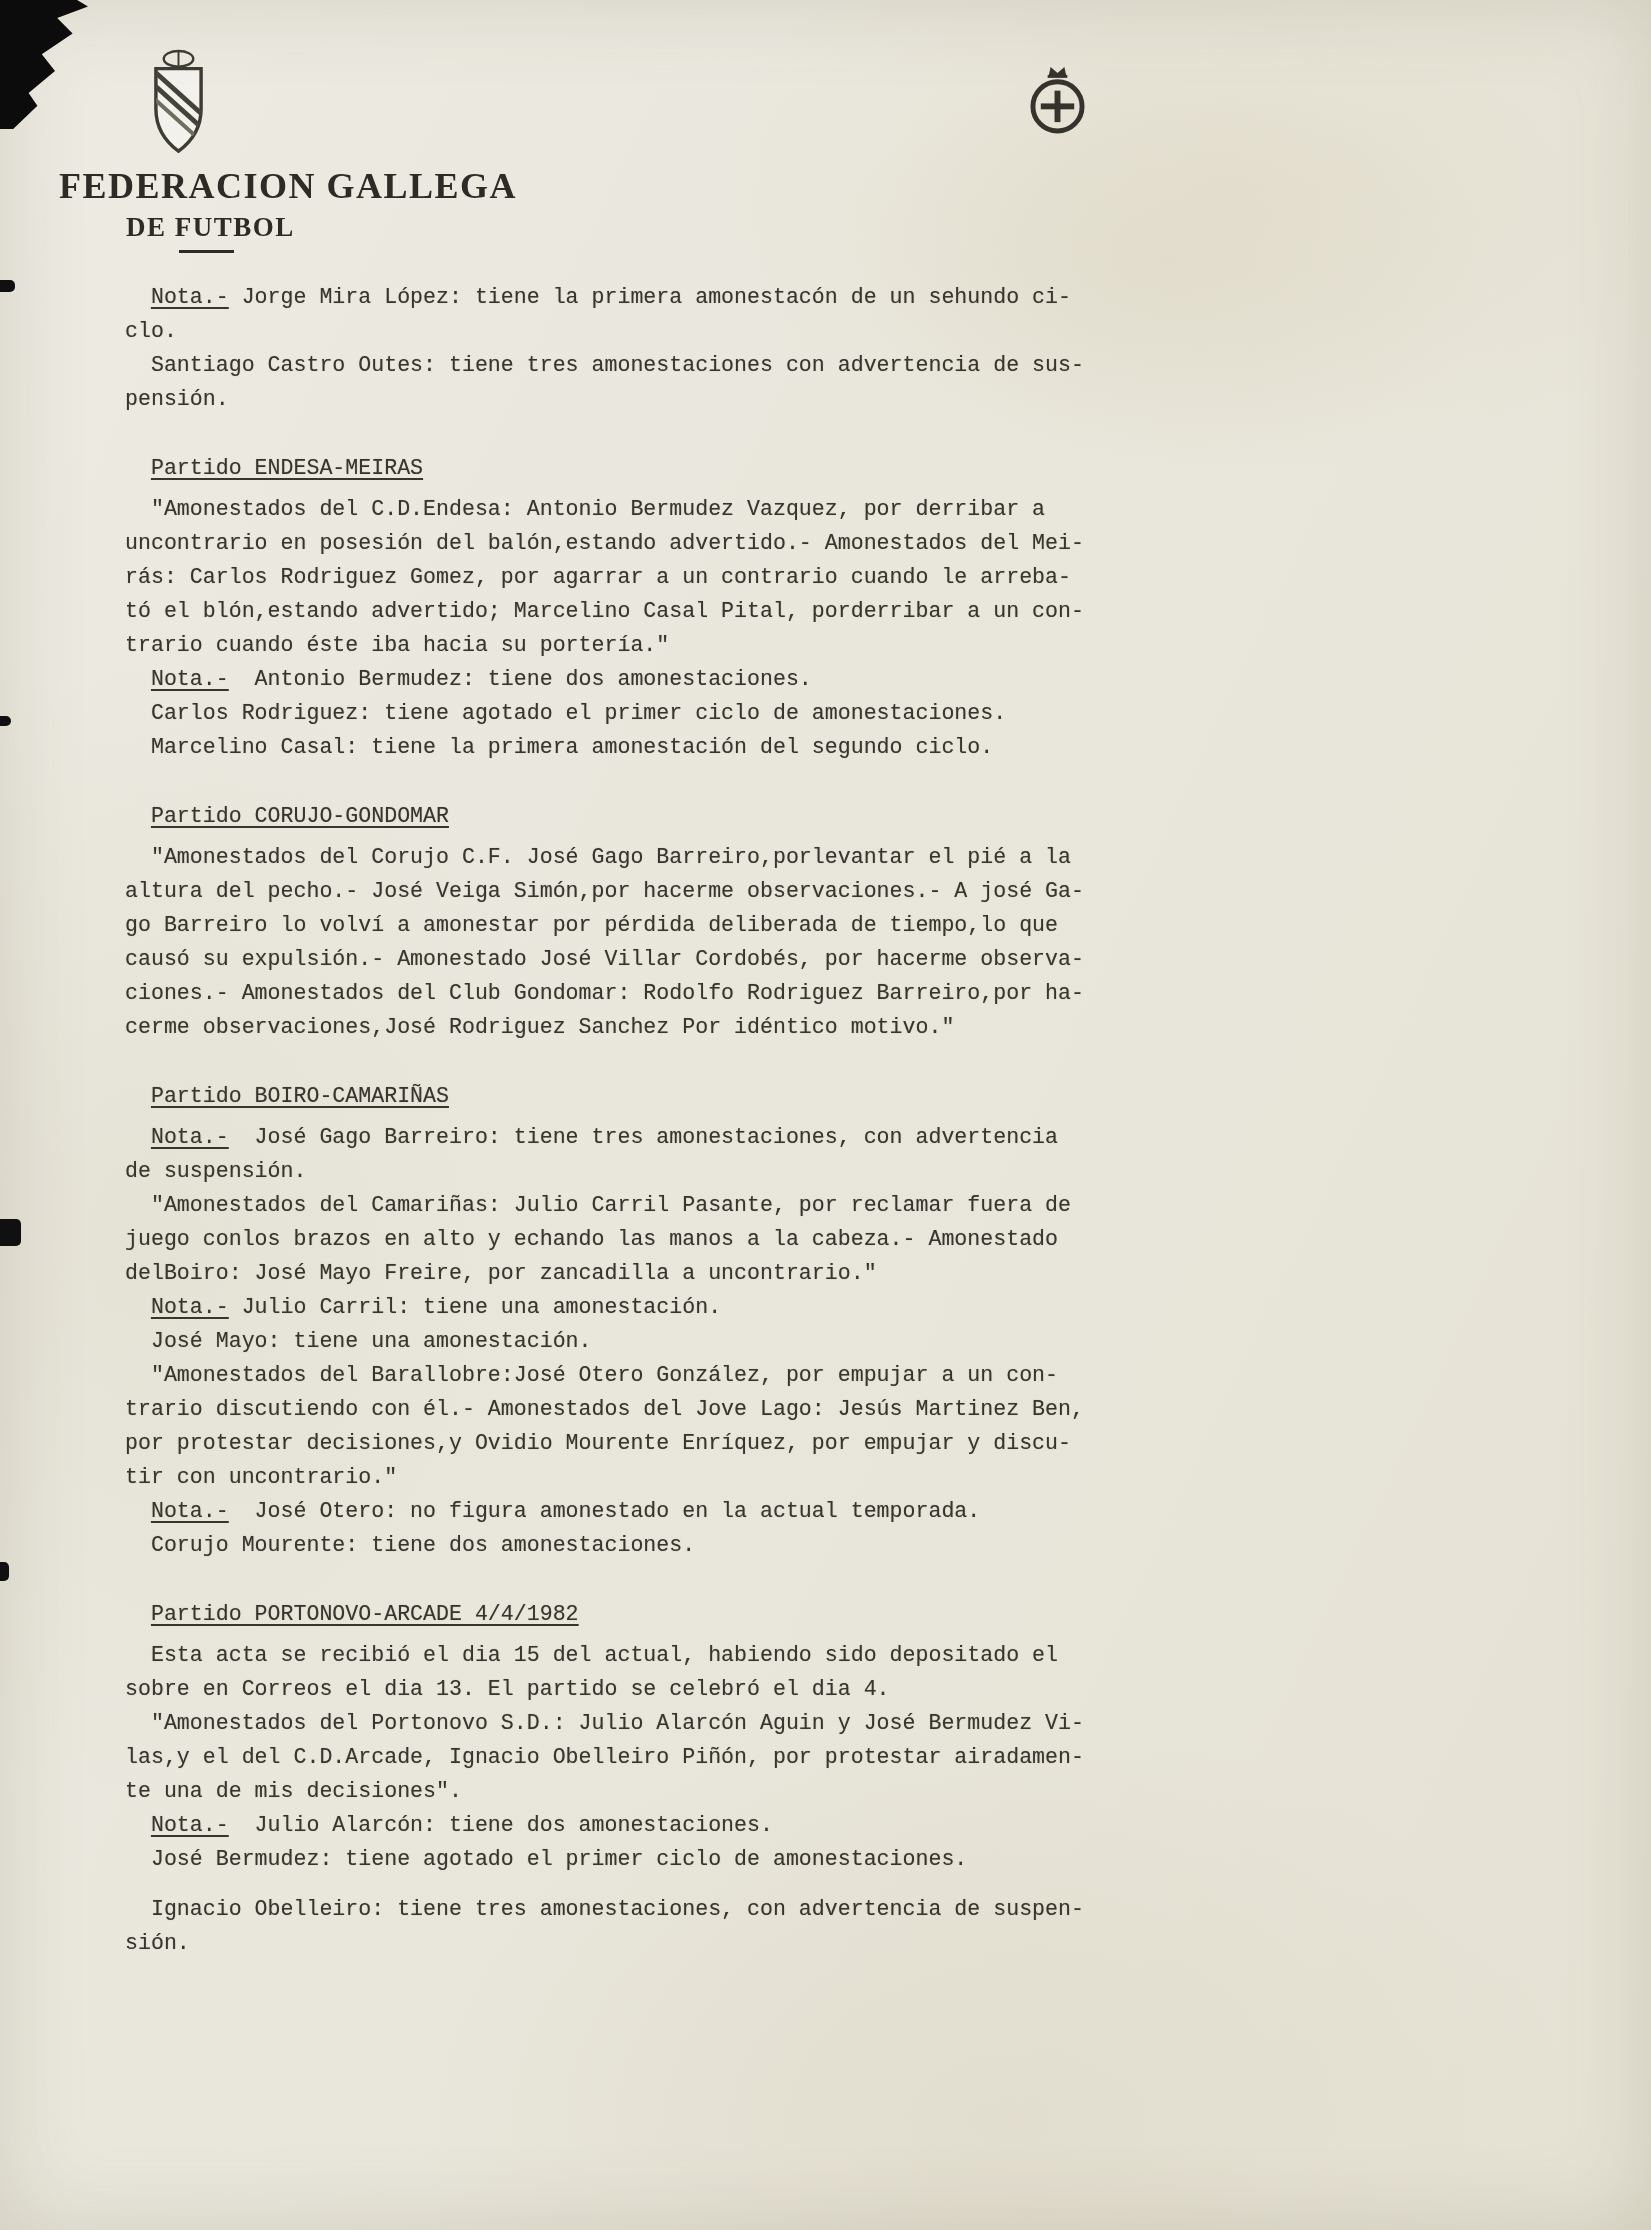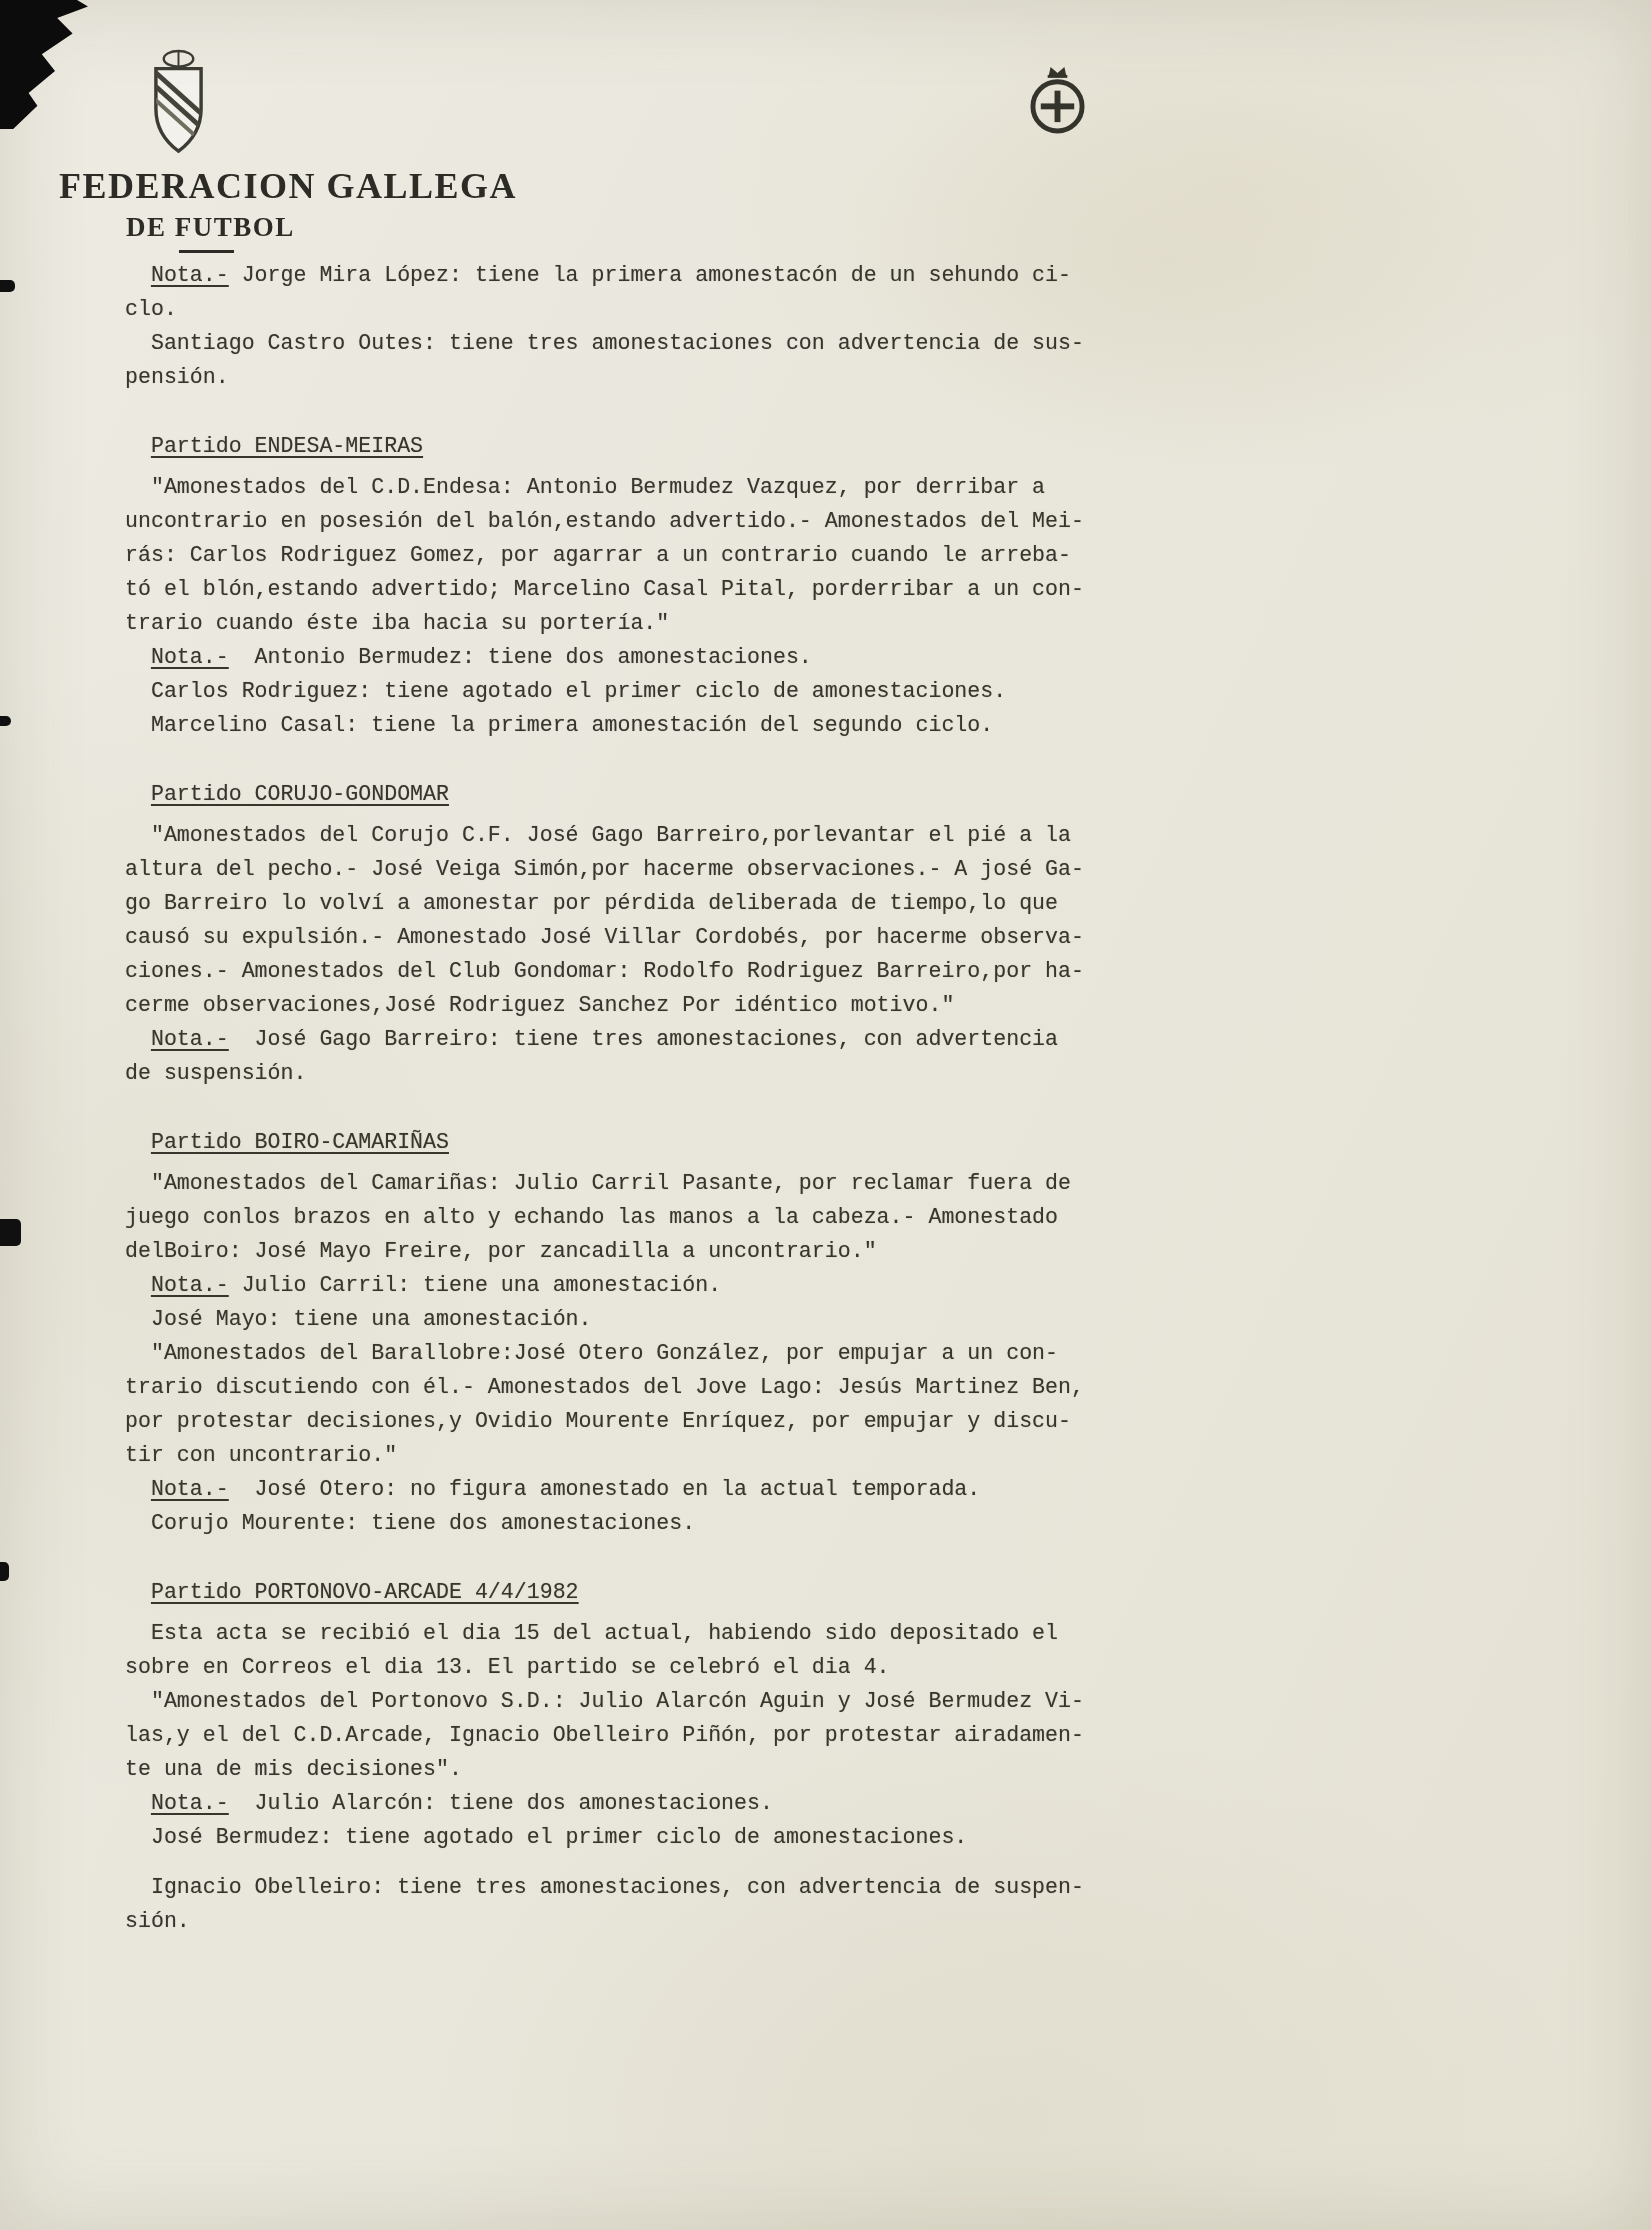--- a/index.html
+++ b/index.html
@@ -44,21 +44,21 @@
   }
   .lh-title { font-size: 36px; font-weight: bold; letter-spacing: 1.5px; margin: 0; }
   .lh-sub   { font-size: 27px; font-weight: bold; letter-spacing: 1.5px; margin: 4.9px 0 0 67px; }
   .lh-rule  { width: 55px; height: 2.9px; background: #2d2b26; margin: 6.9px 0 0 120px; }
 
   .crest  { position: absolute; left: 143px; top: 47px; }
   .emblem { position: absolute; left: 1029px; top: 63px; }
 
   
   .doc {
-    position: absolute; left: 125px; top: 258px; width: 1054px;
+    position: absolute; left: 125px; top: 280px; width: 1054px;
     font-size: 21.6px; line-height: 34px;
   }
   .line {
     margin: 0;
     white-space: pre-wrap;
     text-shadow: 0 0 1px rgba(56,53,45,0.35);
   }
   .heading { margin-top: 35px; margin-bottom: 6.9px; }
   .sp { margin-top: 16px; }
   .u {
@@ -129,24 +129,24 @@
     <p class="line"><span>  Carlos Rodriguez: tiene agotado el primer ciclo de amonestaciones.</span></p>
     <p class="line"><span>  Marcelino Casal: tiene la primera amonestación del segundo ciclo.</span></p>
 
     <p class="line heading"><span>  </span><span class="u">Partido CORUJO-GONDOMAR</span></p>
     <p class="line"><span>  "Amonestados del Corujo C.F. José Gago Barreiro,porlevantar el pié a la
 altura del pecho.- José Veiga Simón,por hacerme observaciones.- A josé Ga-
 go Barreiro lo volví a amonestar por pérdida deliberada de tiempo,lo que
 causó su expulsión.- Amonestado José Villar Cordobés, por hacerme observa-
 ciones.- Amonestados del Club Gondomar: Rodolfo Rodriguez Barreiro,por ha-
 cerme observaciones,José Rodriguez Sanchez Por idéntico motivo."</span></p>
+    <p class="line heading"><span>  </span><span class="u">Partido BOIRO-CAMARIÑAS</span></p>
+
     <p class="line"><span>  </span><span class="u">Nota.-</span><span>  José Gago Barreiro: tiene tres amonestaciones, con advertencia
 de suspensión.</span></p>
-
-    <p class="line heading"><span>  </span><span class="u">Partido BOIRO-CAMARIÑAS</span></p>
     <p class="line"><span>  "Amonestados del Camariñas: Julio Carril Pasante, por reclamar fuera de
 juego conlos brazos en alto y echando las manos a la cabeza.- Amonestado
 delBoiro: José Mayo Freire, por zancadilla a uncontrario."</span></p>
     <p class="line"><span>  </span><span class="u">Nota.-</span><span> Julio Carril: tiene una amonestación.</span></p>
     <p class="line"><span>  José Mayo: tiene una amonestación.</span></p>
 
     <p class="line"><span>  "Amonestados del Barallobre:José Otero González, por empujar a un con-
 trario discutiendo con él.- Amonestados del Jove Lago: Jesús Martinez Ben,
 por protestar decisiones,y Ovidio Mourente Enríquez, por empujar y discu-
 tir con uncontrario."</span></p>

